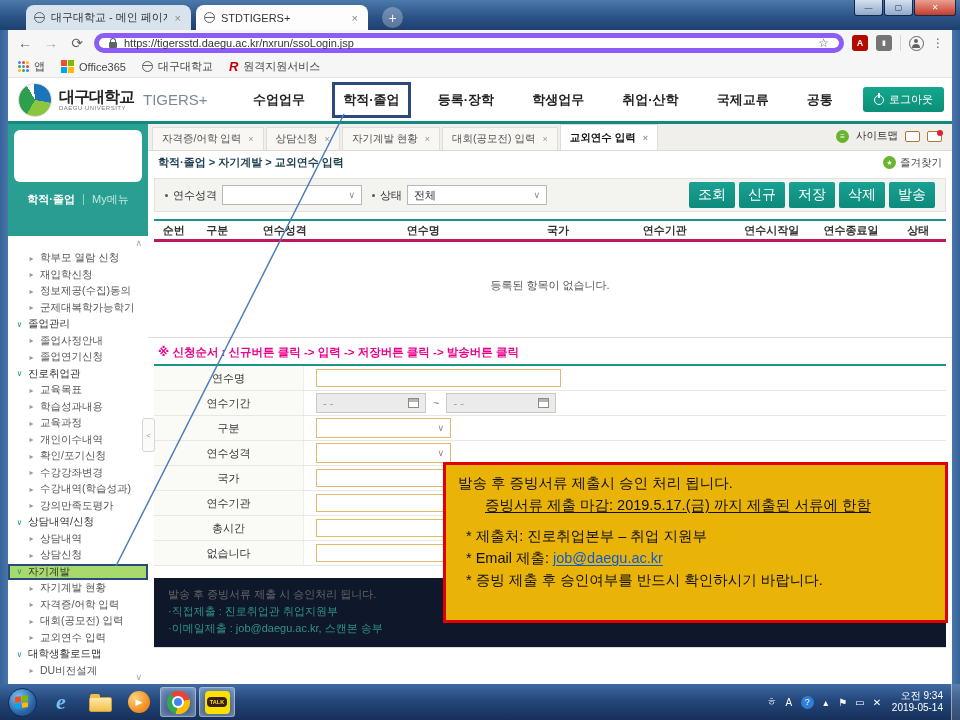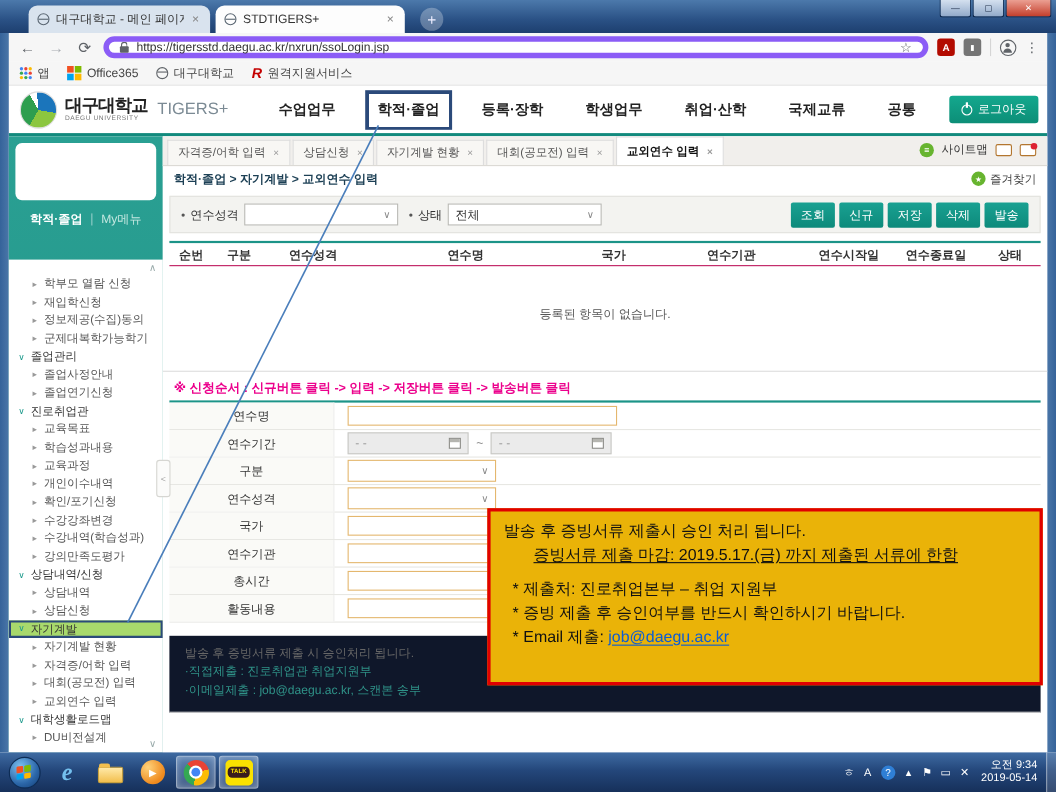--- a/index.html
+++ b/index.html
@@ -123,23 +123,23 @@
     display:flex;align-items:center;justify-content:center;} .fav-ic::after{content:"★";}
   .filter-bar{margin:4px 6px 0;height:34px;background:#f3f3f0;border:1px solid #e3e3de;
     display:flex;align-items:center;gap:10px;padding:0 10px;font-size:11px;}
   .ffield{display:flex;align-items:center;gap:5px;}
   .fdot{width:3px;height:3px;border-radius:50%;background:#555;}
   .flab{color:#333;}
   .fselect{width:140px;height:20px;background:#fff;border:1px solid #b9b9b4;display:flex;
     align-items:center;justify-content:space-between;padding:0 6px;color:#333;}
   .fchev{color:#888;font-size:9px;}
   .fbtns{margin-left:auto;display:flex;gap:4px;}
-  .tbtn{border:none;background:linear-gradient(#19a192,#0d8a7b);color:#fff;font-size:11px;
+  .tbtn{border:none;background:linear-gradient(#19a192,#0d8a7b);color:#fff;font-size:14px;
     padding:4px 9px;border-radius:2px;font-family:inherit;}
-  .grid-head{margin:7px 6px 0;height:23px;border-top:2px solid #1c9488;border-bottom:1px solid #be185d;
+  .grid-head{margin:7px 6px 0;height:23px;border-top:2px solid #1c9488;border-bottom:3px solid #be185d;
     display:flex;align-items:center;font-size:11px;font-weight:bold;color:#333;}
   .gcol{text-align:center;white-space:nowrap;overflow:hidden;}
   .empty-msg{margin-top:36px;text-align:center;font-size:11px;color:#555;}
   .hr1{margin-top:44px;border-top:1px solid #ddd;}
   .order-notice{margin:7px 10px 4px;font-size:11.5px;font-weight:bold;color:#ec008c;}
   .form-table{margin:0 6px;border-top:2px solid #1c9488;font-size:11px;}
   .frow{display:flex;align-items:center;height:25px;border-bottom:1px solid #e7e7e3;}
   .flabel{width:150px;align-self:stretch;background:#fafaf7;display:flex;align-items:center;
     justify-content:center;color:#333;border-right:1px solid #eee;}
   .fwrap{display:flex;align-items:center;gap:7px;padding-left:12px;}
@@ -543,21 +543,21 @@
             <input class="txt" style="">
           </div>
         </div>
         <div class="frow">
           <div class="flabel">총시간</div>
           <div class="fwrap">
             <input class="txt" style="">
           </div>
         </div>
         <div class="frow">
-          <div class="flabel">활동내용</div>
+          <div class="flabel">없습니다</div>
           <div class="fwrap">
             <input class="txt wide" style="">
           </div>
         </div>
       </div>
     <div class="submit-note">
       <div class="sn1">발송 후 증빙서류 제출 시 승인처리 됩니다.</div>
       <div class="sn2">·직접제출 : 진로취업관 취업지원부</div>
       <div class="sn2">·이메일제출 : job@daegu.ac.kr, 스캔본 송부</div>
     </div>
@@ -565,22 +565,22 @@
 
   <svg class="anno-svg">
     <line x1="344" y1="114" x2="116" y2="566" stroke="#4a7ebb" stroke-width="1.5"></line>
   </svg>
 
   <div class="red-box">
     <div>발송 후 증빙서류 제출시 승인 처리 됩니다.</div>
     <div class="ind"><span class="u">증빙서류 제출 마감: 2019.5.17.(금) 까지 제출된 서류에 한함</span></div>
     <div class="gap"></div>
     <div class="ln2">* 제출처: 진로취업본부 – 취업 지원부</div>
+    <div class="ln2"><span>* Email 제출: </span><a class="mail">job@daegu.ac.kr</a></div>
     <div class="ln2">* 증빙 제출 후 승인여부를 반드시 확인하시기 바랍니다.</div>
-    <div class="ln2"><span>* Email 제출: </span><a class="mail">job@daegu.ac.kr</a></div>
   </div>
 
   <div class="taskbar">
     <div class="task-apps" id="taskapps">
         <div class="task-ic">
           <div class="start-orb">
             <div class="win-flag">
               <i style="background: rgb(242, 80, 34);"></i>
               <i style="background: rgb(127, 186, 0);"></i>
               <i style="background: rgb(0, 164, 239);"></i>

